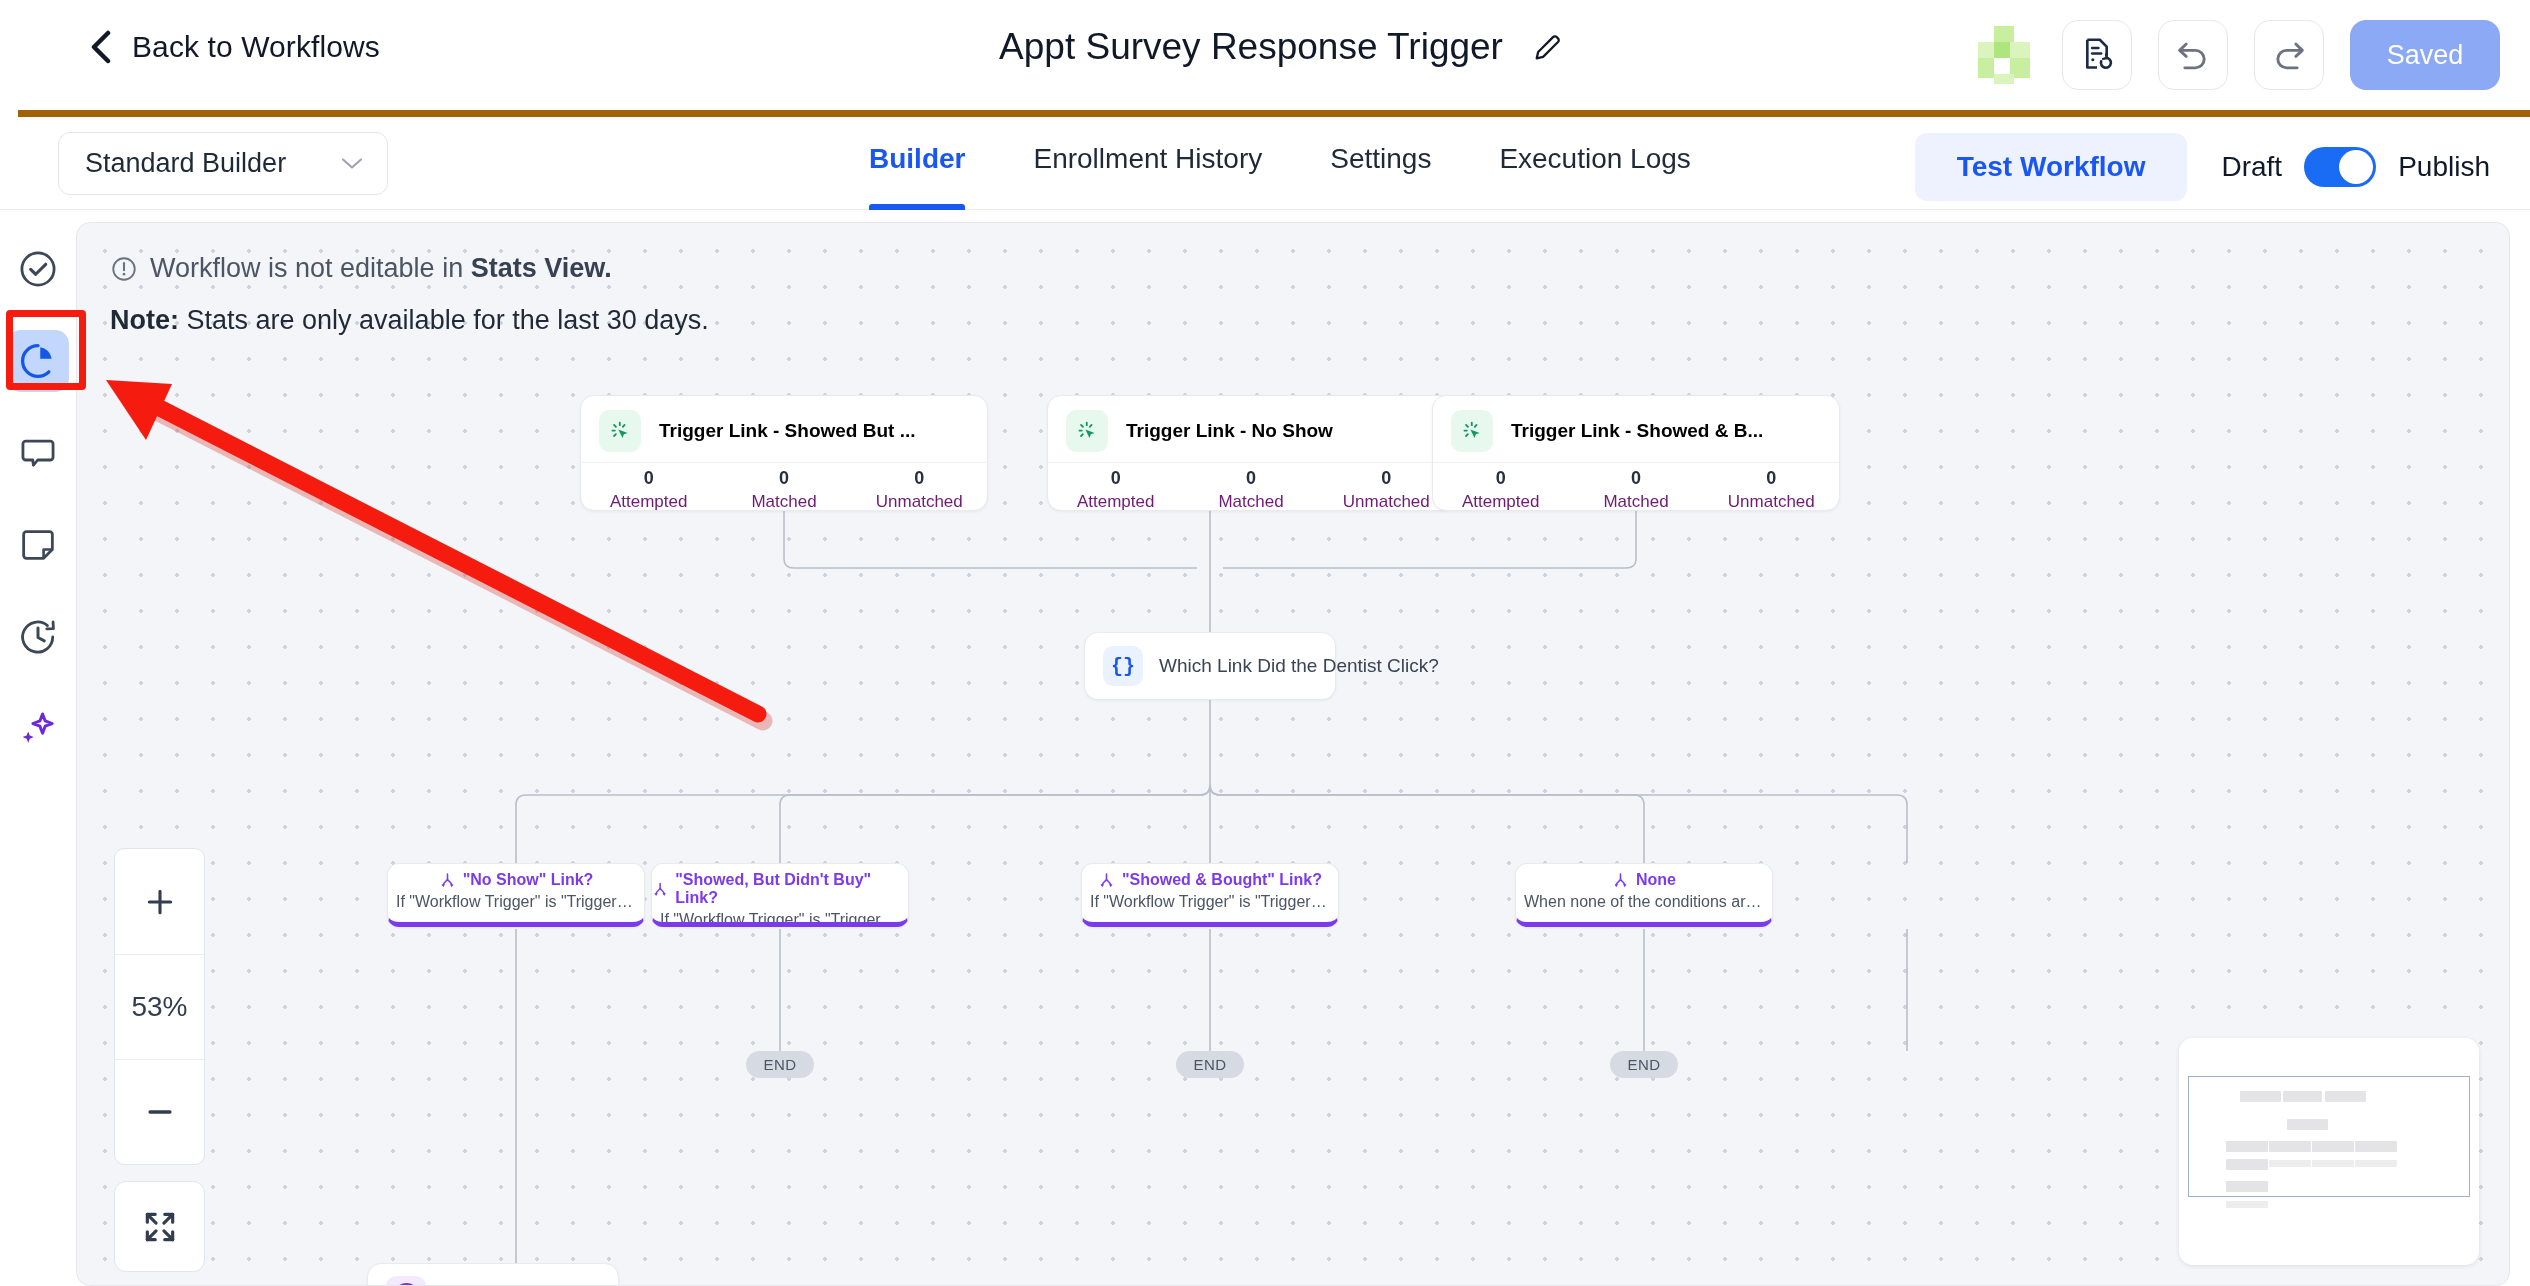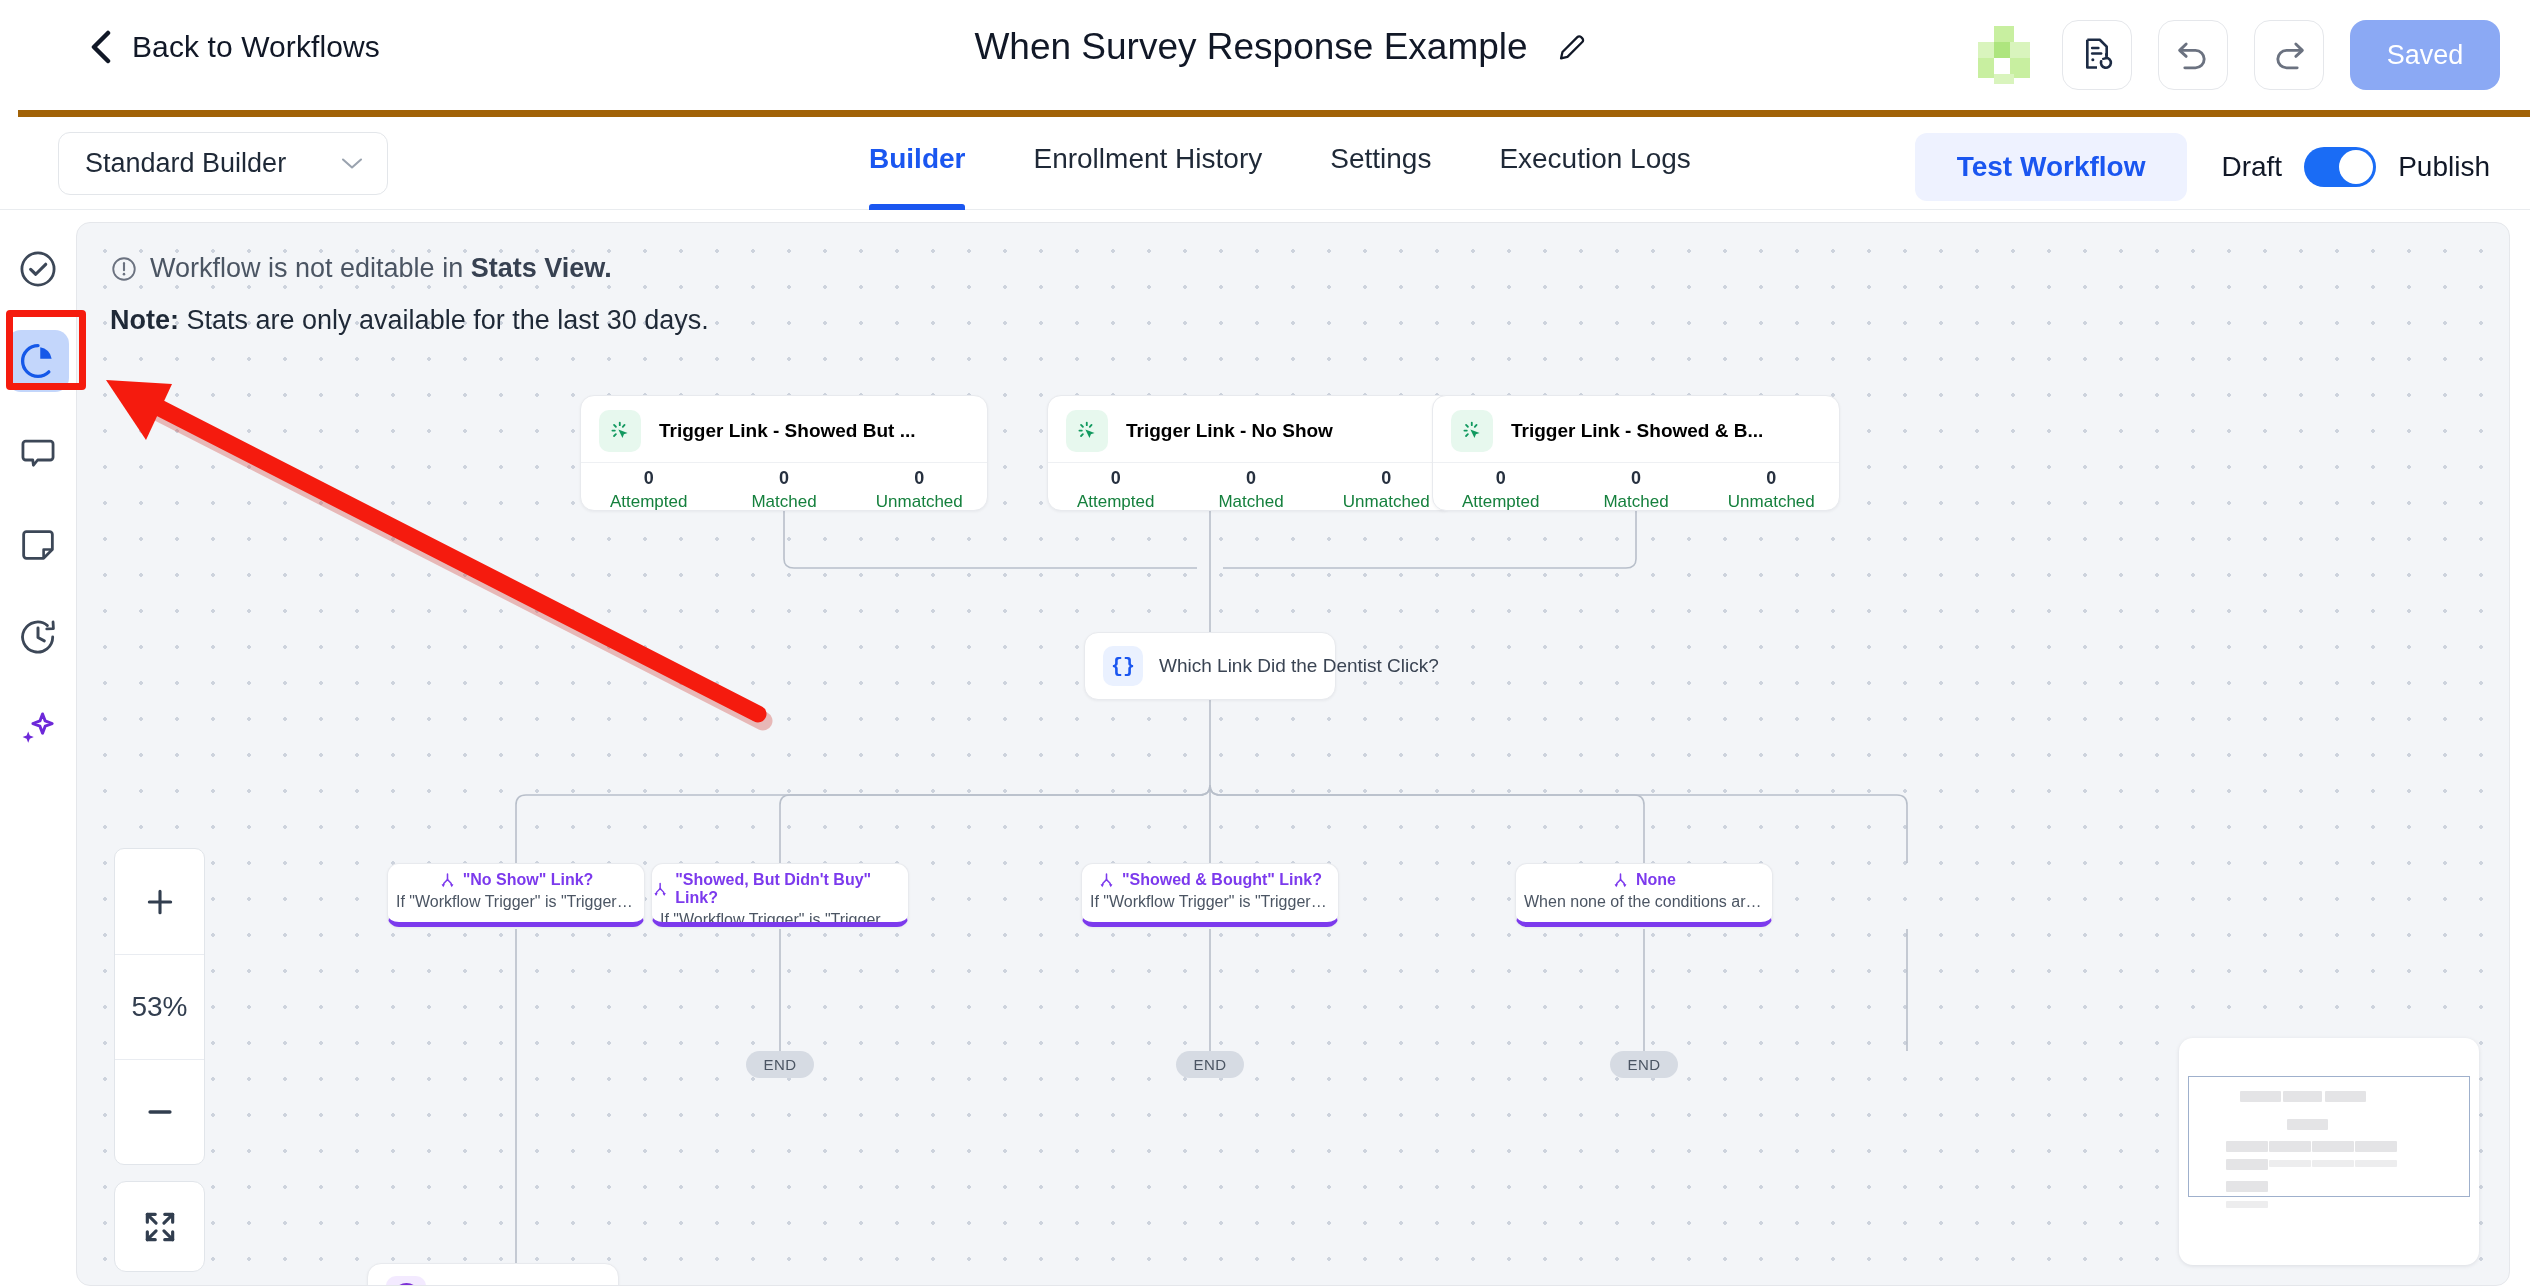--- a/index.html
+++ b/index.html
@@ -131,21 +131,21 @@
   .trig-head { display: flex; align-items: center; gap: 18px; padding: 14px 18px 10px 18px; }
   .trig-ico {
     width: 42px; height: 42px; border-radius: 10px; background: #e7f8ee;
     display: flex; align-items: center; justify-content: center; flex: 0 0 auto;
   }
   .trig-name { font-size: 19px; font-weight: 700; color: #000000; white-space: nowrap;
                overflow: hidden; text-overflow: ellipsis; }
   .trig-stats { display: flex; border-top: 1px solid #eef0f3; height: 56px; }
   .stat { flex: 1; text-align: center; padding-top: 5px; }
   .stat .v { font-size: 18px; font-weight: 700; color: #26303f; line-height: 1.2; }
-  .stat .l { font-size: 17px; color: #15803d; line-height: 1.4; }
+  .stat .l { font-size: 17px; color: #701a75; line-height: 1.4; }
 
   .json-node { width: 252px; height: 68px; display: flex; align-items: center; gap: 16px; padding: 0 18px; }
   .json-ico { width: 40px; height: 40px; border-radius: 10px; background: #eaf1ff;
               display: flex; align-items: center; justify-content: center; flex: 0 0 auto;
               color: #1a56f0; font-size: 20px; font-weight: 700; font-family: "Liberation Mono", monospace; }
   .json-label { font-size: 19px; color: #3a4453; white-space: nowrap; }
 
   .branch {
     width: 258px; height: 64px; border-radius: 12px; padding-top: 7px;
     border-bottom: 5px solid #7c3aed; overflow: hidden;
@@ -208,21 +208,21 @@
   <div class="topbar">
 
     <div class="back-link">
       <svg class="back-chevron" viewBox="0 0 22 34">
         <polyline points="18,3 4,17 18,31" fill="none" stroke="#111827" stroke-width="4.5" stroke-linecap="round" stroke-linejoin="round"></polyline>
       </svg>
       <span class="back-label">Back to Workflows</span>
     </div>
 
     <div class="title-wrap">
-      <div class="doc-title">When Survey Response Example</div>
+      <div class="doc-title">Appt Survey Response Trigger</div>
       <div class="pencil-btn">
         <svg width="34" height="34" viewBox="0 0 24 24">
           <path d="M4 20l1-4.5L15.5 5a1.8 1.8 0 012.6 0l.9.9a1.8 1.8 0 010 2.6L8.5 19 4 20z" fill="none" stroke="#111827" stroke-width="1.6" stroke-linejoin="round"></path>
         </svg>
       </div>
     </div>
 
     <div class="top-actions">
       <div class="logo-mark">
         <i style="left:16px;  top:0;   width:20px; height:20px; background:#c8efa0;"></i>

